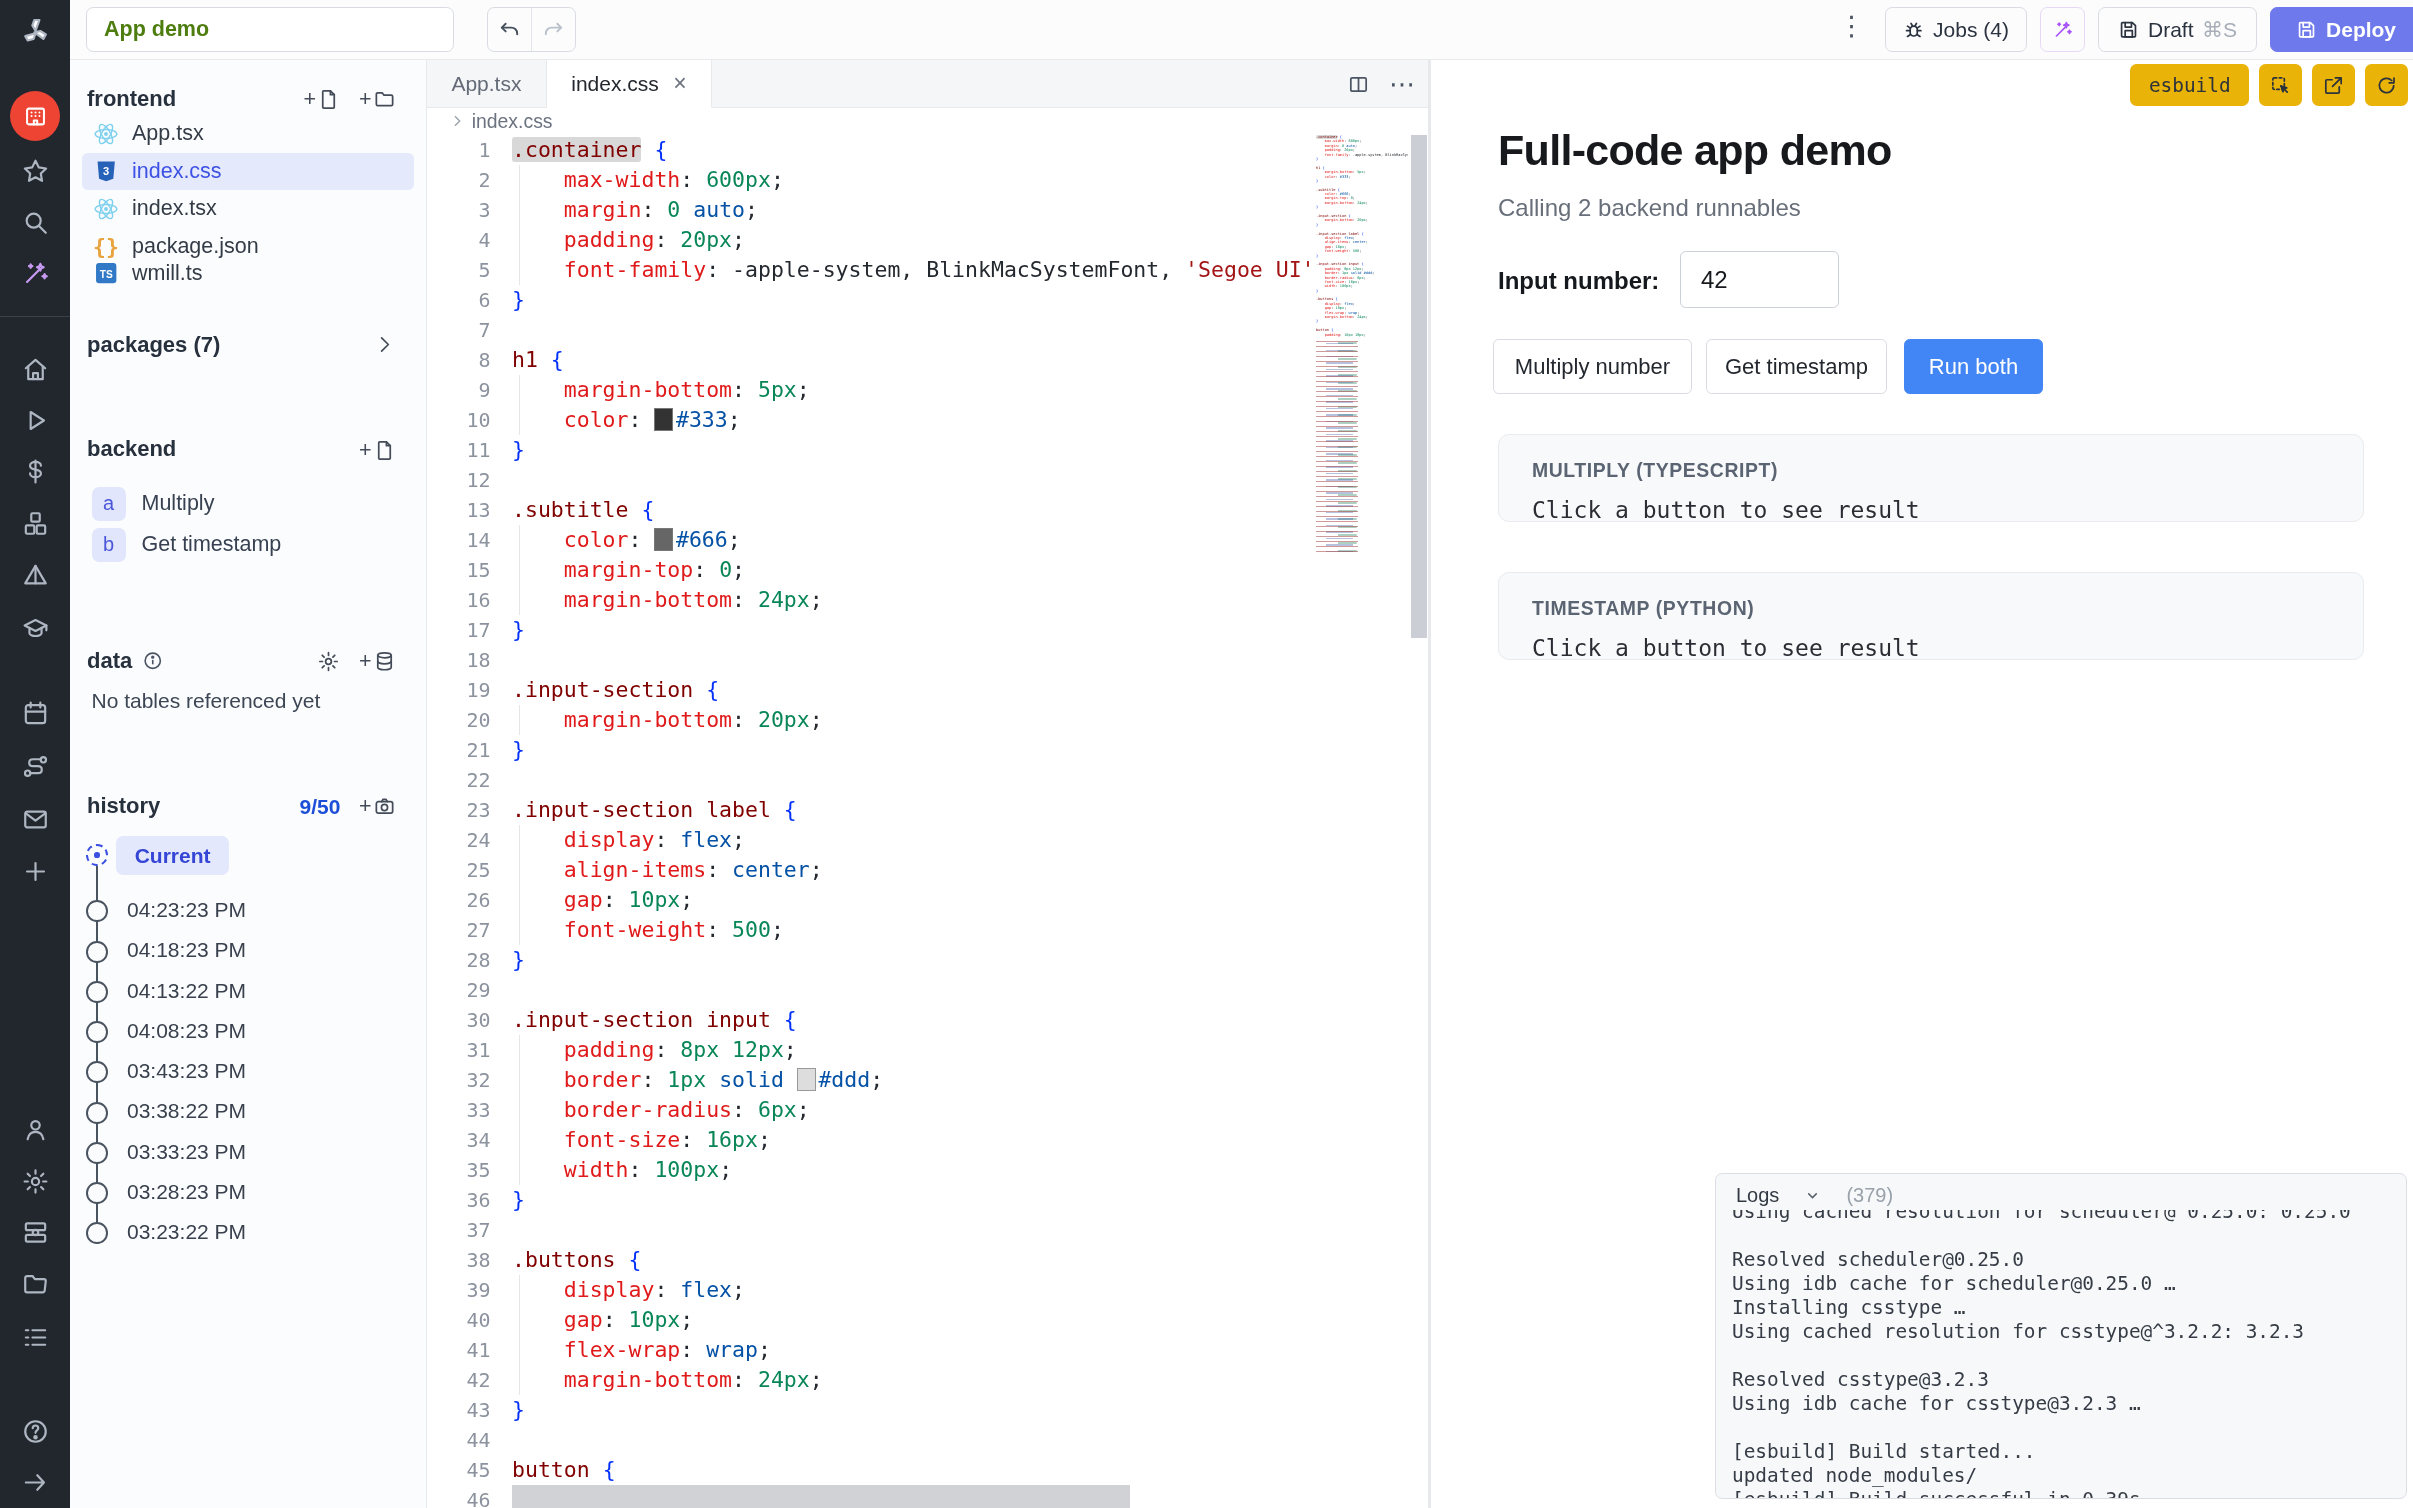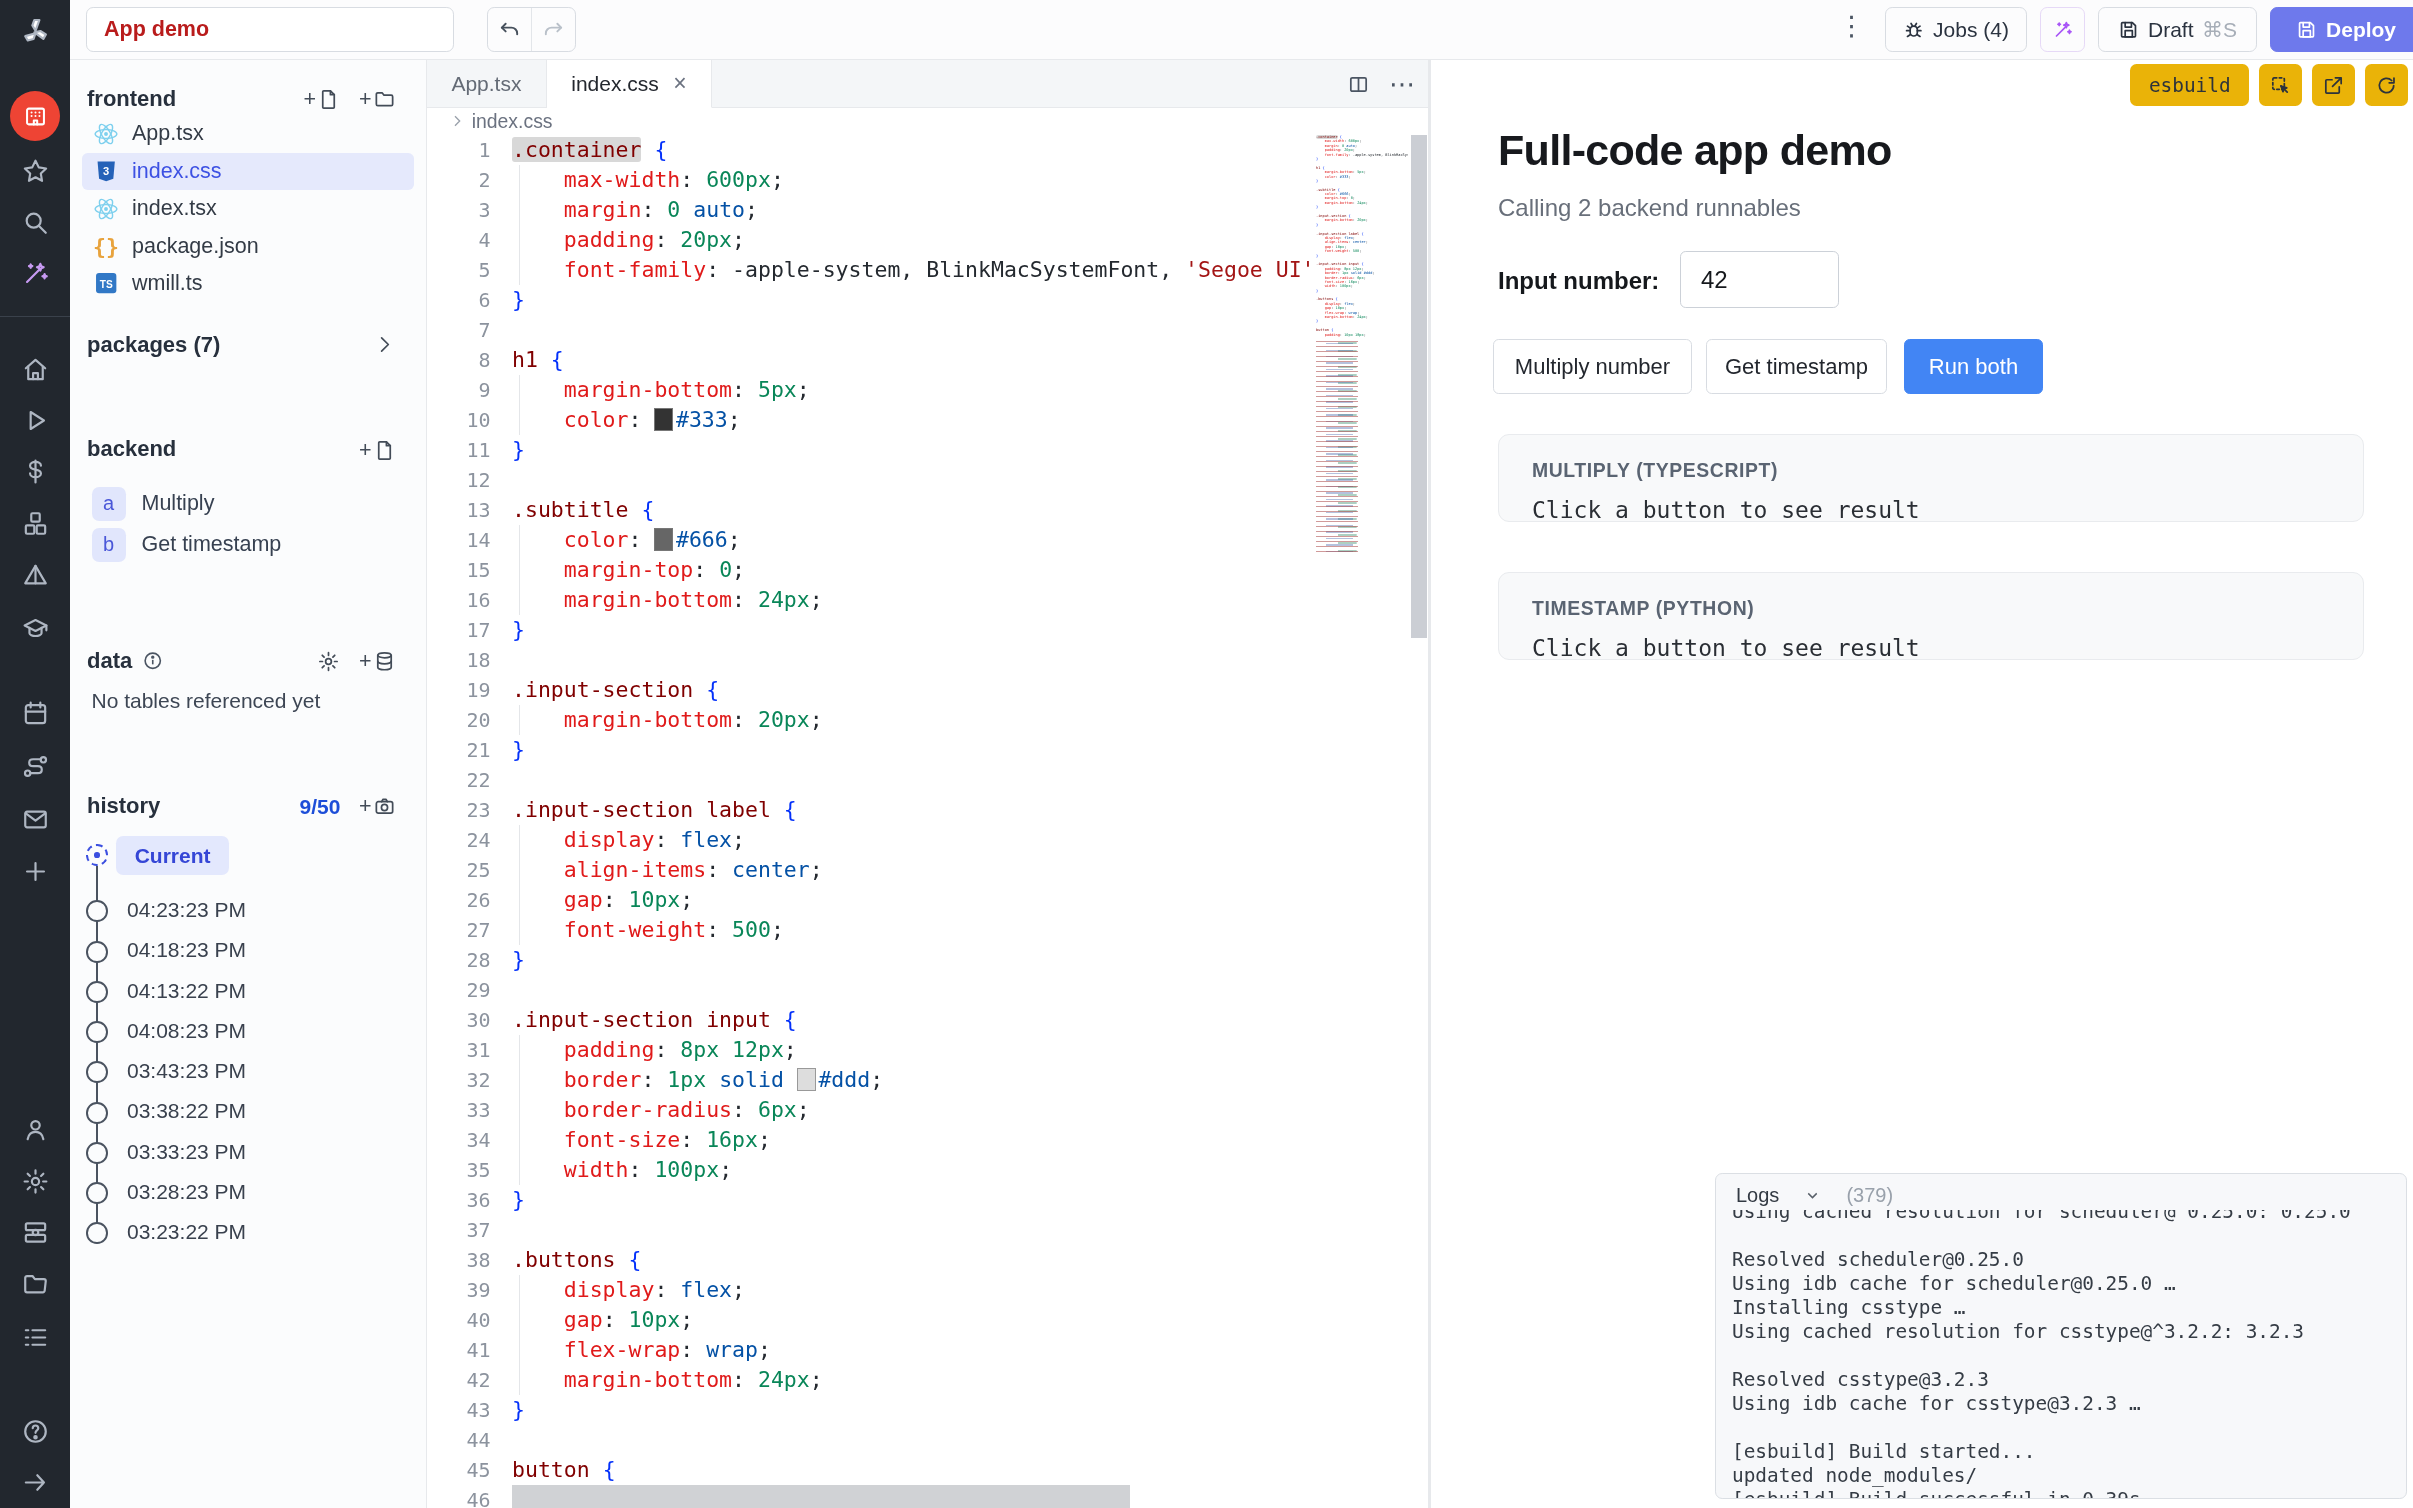--- a/index.html
+++ b/index.html
@@ -14,21 +14,21 @@
   .ricon-app{width:50px;height:50px;background:#ee4434;border-radius:50%;color:#fff}
   .ricon-app svg{width:27px;height:27px}
   .ricon-wand{color:#c79af2}
   .rail-div{position:absolute;left:0;width:70px;height:1.4px;background:#3a414b}
 
   
   #topbar{position:absolute;left:70px;top:0;width:2344px;height:60px;background:#fcfcfd;
     border-bottom:1.4px solid #e7e9ec;z-index:4}
   #appname{position:absolute;left:16px;top:7.2px;width:368px;height:45px;border:1.4px solid #d8dce2;
     border-radius:7.2px;padding:16px 17px;font-family:"Liberation Sans",sans-serif;
-    font-size:21.5px;font-weight:600;color:#b91c1c;background:#fff;outline:none}
+    font-size:21.5px;font-weight:600;color:#4d7c0f;background:#fff;outline:none}
   #undoredo{position:absolute;left:417px;top:7.2px;height:45px;width:89px;border:1.4px solid #d8dce2;
     border-radius:7.2px;display:flex;background:#fcfcfd}
   #undoredo .ub{flex:1;display:flex;align-items:center;justify-content:center;color:#3e4document6552;font-size:24.4px}
   #undoredo .ub{color:#46505c}
   #undoredo .ub+.ub{border-left:1.4px solid #e3e6ea;color:#b9c0c9}
   #undoredo svg{width:23px;height:23px;stroke:currentColor;fill:none;stroke-width:2;stroke-linecap:round;stroke-linejoin:round}
   .tbtn{position:absolute;top:7.2px;height:45px;border:1.4px solid #d8dce2;border-radius:7.2px;background:#fcfcfd;
     display:flex;align-items:center;justify-content:center;gap:8.6px;font-size:21px;color:#2b3340;font-weight:500}
   .tbtn svg{width:21.5px;height:21.5px;stroke:currentColor;fill:none;stroke-width:1.9;stroke-linecap:round;stroke-linejoin:round}
   #kebab{position:absolute;left:1768px;top:10px;font-size:27px;color:#4b5563;width:26px;text-align:center}
@@ -364,21 +364,21 @@
           </svg>
         </span>
         <span>index.tsx</span>
       </div>
       <div class="frow" style="top: 168px;">
         <span class="fico">
           <span style="color:#e8a33d;font-family:DejaVu Sans Mono,monospace;font-size:21.5px;font-weight:bold">{}</span>
         </span>
         <span>package.json</span>
       </div>
-      <div class="frow" style="top: 205px;">
+      <div class="frow" style="top: 189px; align-items: flex-end;">
         <span class="fico">
           <svg viewBox="0 0 24 24" style="width:24.4px;height:24.4px;font-size:30px">
             <rect x="2" y="2" width="20" height="20" rx="3" fill="#3178c6"></rect>
             <text x="12" y="16.5" font-size="10" font-weight="bold" fill="#fff" text-anchor="middle" font-family="Liberation Sans,sans-serif">TS</text>
           </svg>
         </span>
         <span>wmill.ts</span>
       </div>
     </div>
 

